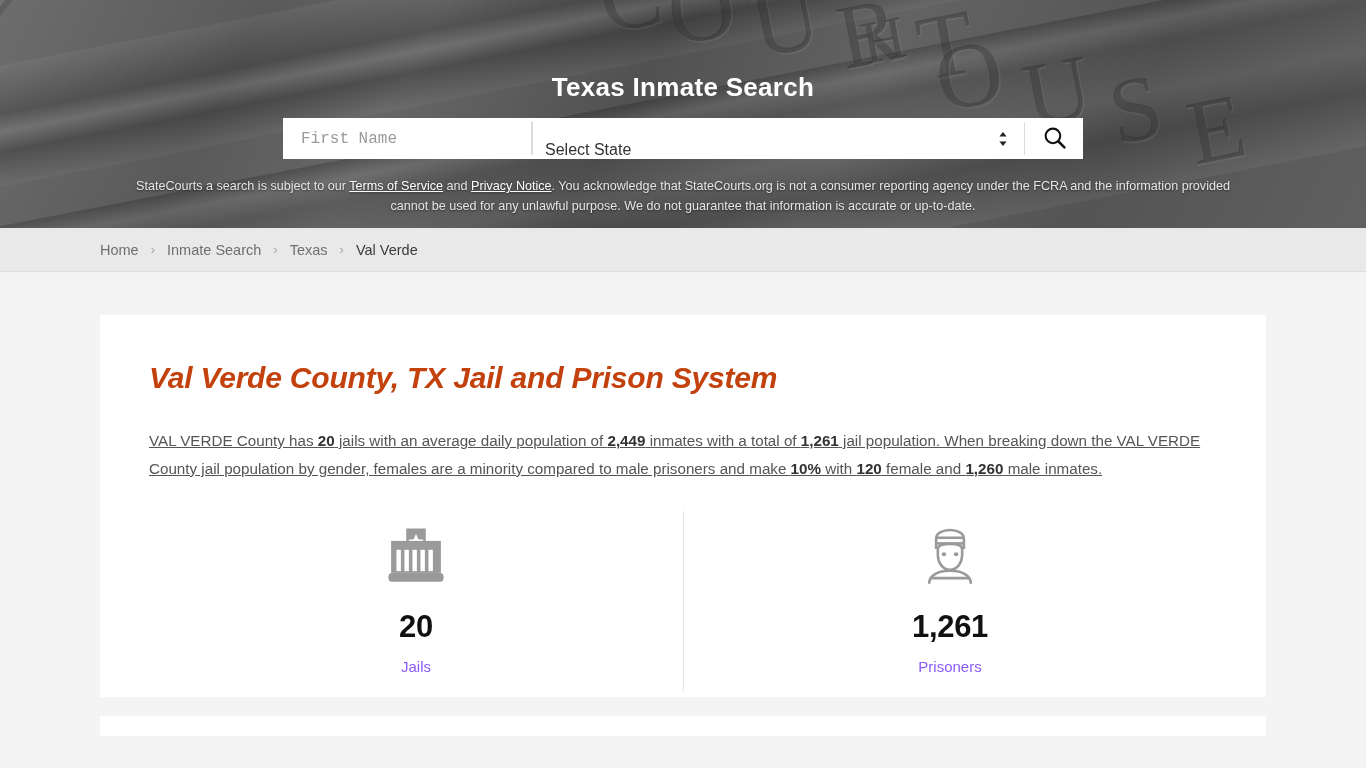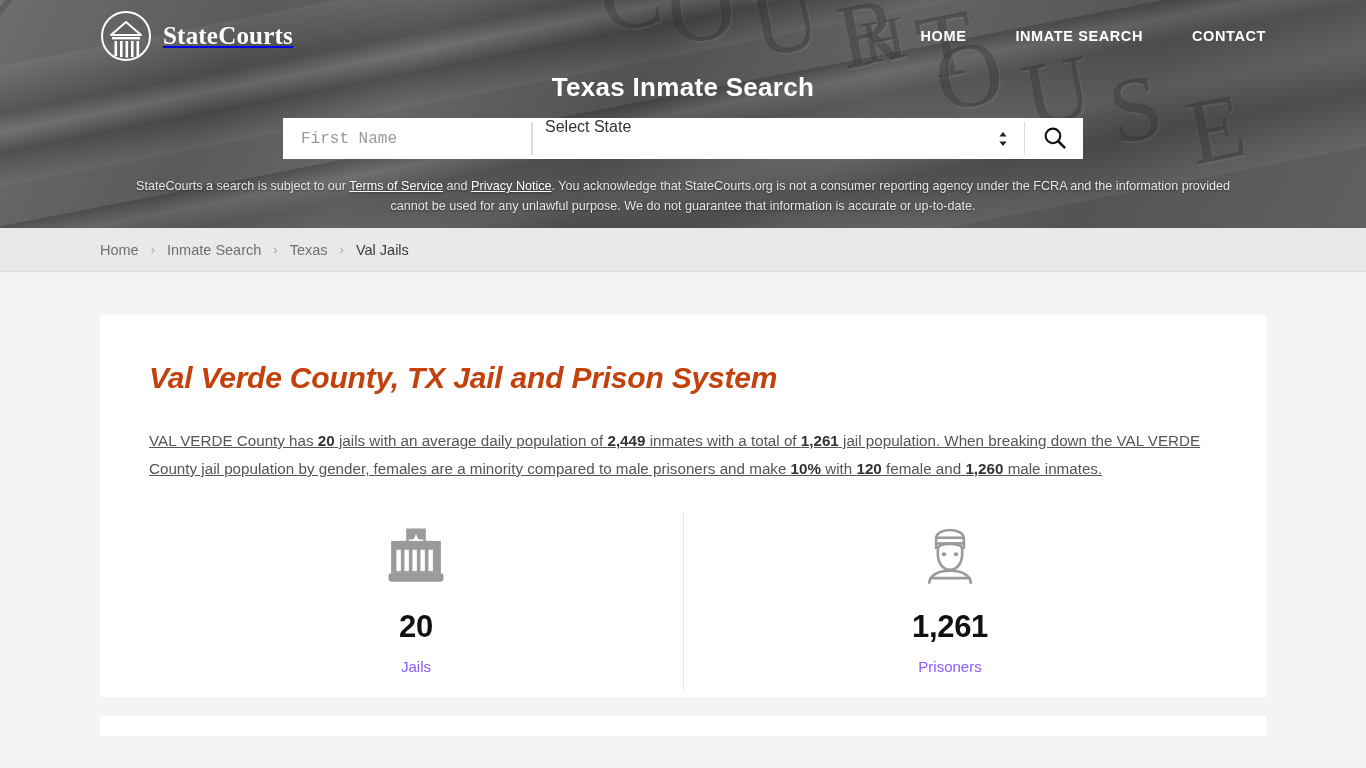--- a/index.html
+++ b/index.html
@@ -132,21 +132,21 @@
     font-size: 16px;
     color: #444;
     background: transparent;
   }
   .search-bar .field::placeholder { color: #9a9a9a; }
   .search-bar .sep { width: 1px; background: #dcdcdc; margin: 4px 0; }
   .select-wrap {
     flex: 1 1 auto;
     position: relative;
     display: flex;
-    align-items: flex-start;
+    align-items: flex-end;
     padding-left: 12px;
   }
   .select-wrap .sel-text {
     font-size: 16px;
     color: #333;
   }
   .spin {
     position: absolute;
     right: 16px;
     top: 50%;
@@ -277,43 +277,20 @@
     <span style="left:752px; top:-32px; transform:rotate(-11deg);">U</span>
     <span style="left:838px; top:-20px; transform:rotate(-11deg);">R</span>
     <span style="left:918px; top:-8px;  transform:rotate(-11deg);">T</span>
     <span style="left:862px; top:6px;   transform:rotate(-11deg); font-size:60px;">H</span>
     <span style="left:936px; top:22px;  transform:rotate(-11deg);">O</span>
     <span style="left:1024px; top:38px; transform:rotate(-11deg);">U</span>
     <span style="left:1110px; top:56px; transform:rotate(-11deg);">S</span>
     <span style="left:1188px; top:76px; transform:rotate(-11deg);">E</span>
   </div>
 
-  <div class="nav-wrap">
-    <a href="#" class="brand">
-      <span class="brand-mark">
-        <svg viewBox="0 0 52 52" width="52" height="52" aria-hidden="true">
-          <circle cx="26" cy="26" r="24" fill="none" stroke="#ffffff" stroke-width="2"></circle>
-          <path d="M26 12 L41 25 L11 25 Z" fill="none" stroke="#ffffff" stroke-width="2" stroke-linejoin="round"></path>
-          <rect x="12" y="27" width="28" height="2.4" fill="#ffffff"></rect>
-          <rect x="14.5" y="31" width="2.6" height="15" fill="#ffffff"></rect>
-          <rect x="20" y="31" width="2.6" height="16" fill="#ffffff"></rect>
-          <rect x="25.5" y="31" width="2.6" height="16.5" fill="#ffffff"></rect>
-          <rect x="31" y="31" width="2.6" height="16" fill="#ffffff"></rect>
-          <rect x="36.5" y="31" width="2.6" height="15" fill="#ffffff"></rect>
-        </svg>
-      </span>
-      <span class="brand-name">StateCourts</span>
-    </a>
-
-    <nav class="main-nav">
-      <a href="#">HOME</a>
-      <a href="#">INMATE SEARCH</a>
-      <a href="#">CONTACT</a>
-    </nav>
-  </div>
 
   <h1 class="hero-title">Texas Inmate Search</h1>
 
   <form class="search-bar">
     <input class="field" type="text" placeholder="First Name" style="">
     <div class="sep"></div>
     <div class="sep"></div>
     <div class="select-wrap">
       <span class="sel-text">Select State</span>
       <span class="spin">
@@ -339,21 +316,21 @@
   </p>
 </div>
 
 <div class="crumb-bar">
   <a href="#">Home</a>
   <span class="crumb-sep">›</span>
   <a href="#">Inmate Search</a>
   <span class="crumb-sep">›</span>
   <a href="#">Texas</a>
   <span class="crumb-sep">›</span>
-  <span class="cur">Val Jails</span>
+  <span class="cur">Val Verde</span>
 </div>
 
 <div class="page">
   <div class="card">
     <h2 class="card-title">Val Verde County, TX Jail and Prison System</h2>
 
     <p class="card-body"><span>VAL VERDE County has </span><b>20</b><span> jails with an average daily population of </span><b>2,449</b><span> inmates with a total of </span><b>1,261</b><span> jail population. When breaking down the VAL VERDE County jail population by gender, females are a minority compared to male prisoners and make </span><b>10%</b><span> with </span><b>120</b><span> female and </span><b>1,260</b><span> male inmates.</span></p>
 
     <div class="stats">
 

